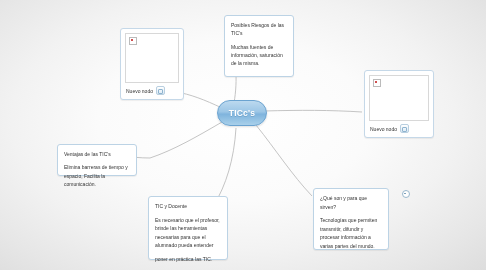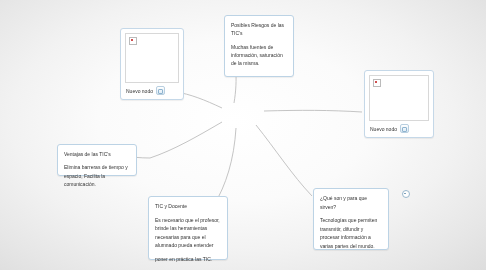--- a/index.html
+++ b/index.html
@@ -171,20 +171,23 @@
 
     <path d="M256,125 C276,150 292,175 312,196" fill="none" stroke="#bdbdbd" stroke-width="0.9"></path>
 
     <path d="M236,128 C234,160 226,185 214,205" fill="none" stroke="#bdbdbd" stroke-width="0.9"></path>
 
     <path d="M222,122 C198,136 174,150 150,158" fill="none" stroke="#bdbdbd" stroke-width="0.9"></path>
 
     <path d="M150,158 C140,158 132,157 122,156" fill="none" stroke="#bdbdbd" stroke-width="0.9"></path>
   </svg>
 
+  <div class="central-node" style="left:217px; top:100px; width:50px; height:26px;">
+    <span>TICc's</span>
+  </div>
 
   <div class="node" style="left:224px; top:15px; width:70px; height:62px;">
     <p class="strong">Posibles Riesgos de las TIC's</p>
     <p>Muchas fuentes de información, saturación de la misma.</p>
   </div>
 
   <div class="img-node" style="left:120px; top:28px; width:64px; height:72px;">
     <div class="img-placeholder">
       <span class="broken"></span>
     </div>

